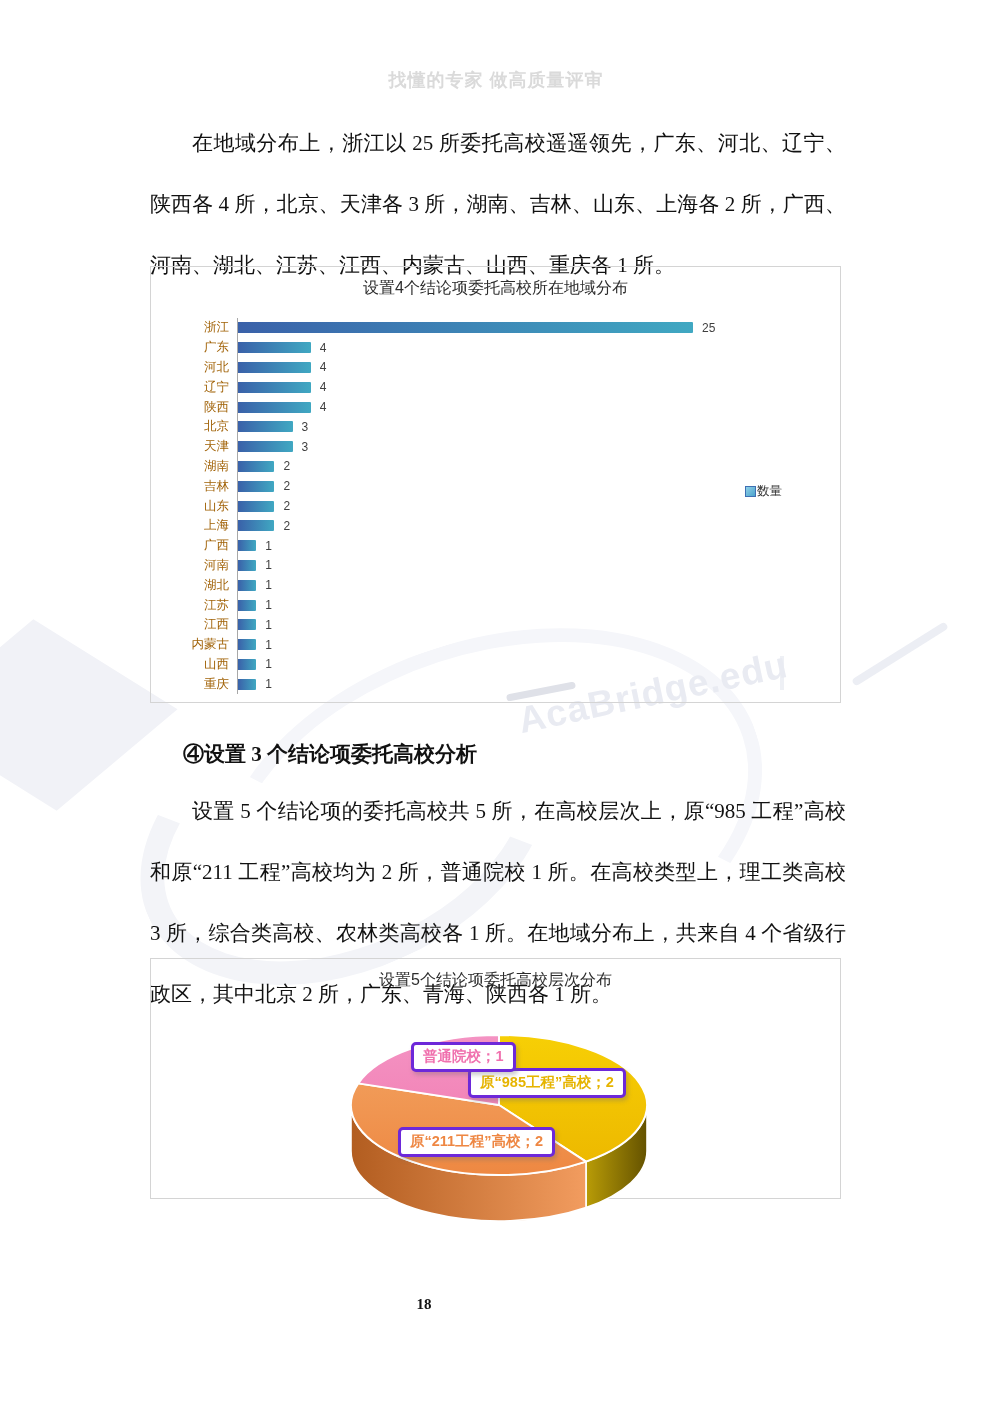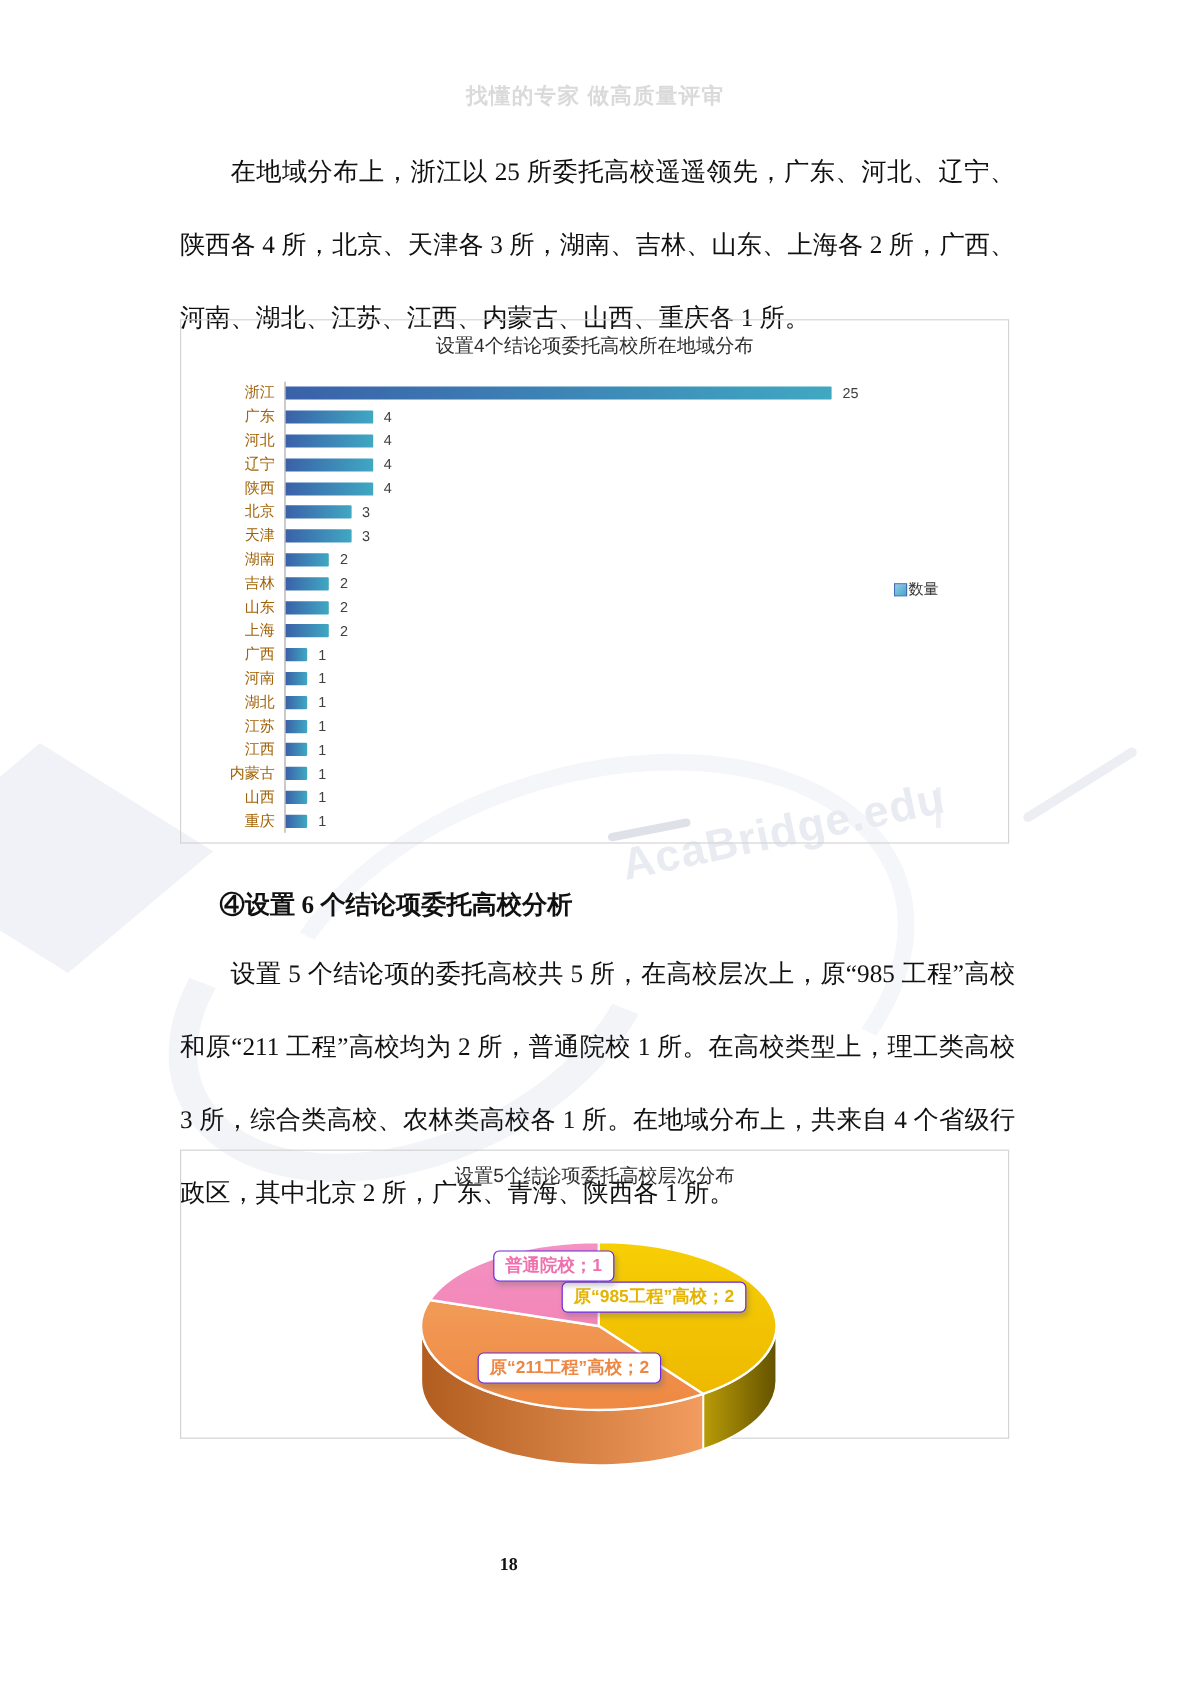--- a/index.html
+++ b/index.html
@@ -100,21 +100,21 @@
     position:absolute; left:594px; top:216px; display:flex; align-items:center; gap:1px;
   }
   .legend-swatch {
     width:11px; height:11px; border:1px solid #3e6fb3;
     background:linear-gradient(135deg,#8fd0e8,#4ba3cc);
   }
   .legend-label { font-size:12.5px; color:#333; }
   
   .pie-svg { position:absolute; left:0; top:0; }
   .pie-callout {
-    position:absolute; background:#fff; border:1px solid #6d28d9; border-radius:5px;
+    position:absolute; background:#fff; border:3px solid #6d28d9; border-radius:5px;
     padding:2px 9px 3px; font-size:14.5px; font-weight:bold; white-space:nowrap;
     box-shadow:2px 3px 4px rgba(110,110,110,.35);
   }
 </style>
 </head>
 <body>
 
 <div class="page">
 
   <div class="wm-layer">
@@ -269,21 +269,21 @@
               <div class="bar-val">1</div>
             </div>
           </div>
         </div>
       <div class="bar-legend">
         <span class="legend-swatch"></span>
         <span class="legend-label">数量</span>
       </div>
     </div>
 
-    <div class="section-heading">④设置 6 个结论项委托高校分析</div>
+    <div class="section-heading">④设置 3 个结论项委托高校分析</div>
 
     <p class="para para-2">设置 5 个结论项的委托高校共 5 所，在高校层次上，原“985 工程”高校和原“211 工程”高校均为 2 所，普通院校 1 所。在高校类型上，理工类高校 3 所，综合类高校、农林类高校各 1 所。在地域分布上，共来自 4 个省级行政区，其中北京 2 所，广东、青海、陕西各 1 所。</p>
 
     <div class="chart-box chart2" id="pie-box">
       <div class="chart-title">设置5个结论项委托高校层次分布</div>
       <svg class="pie-svg" id="pie-svg" width="689" height="301" viewBox="0 0 689 301">
           <defs>
             <linearGradient id="wall0" x1="0" y1="0" x2="1" y2="0">
               <stop offset="0" stop-color="#B99C07"></stop>
               <stop offset="1" stop-color="#645200"></stop>

